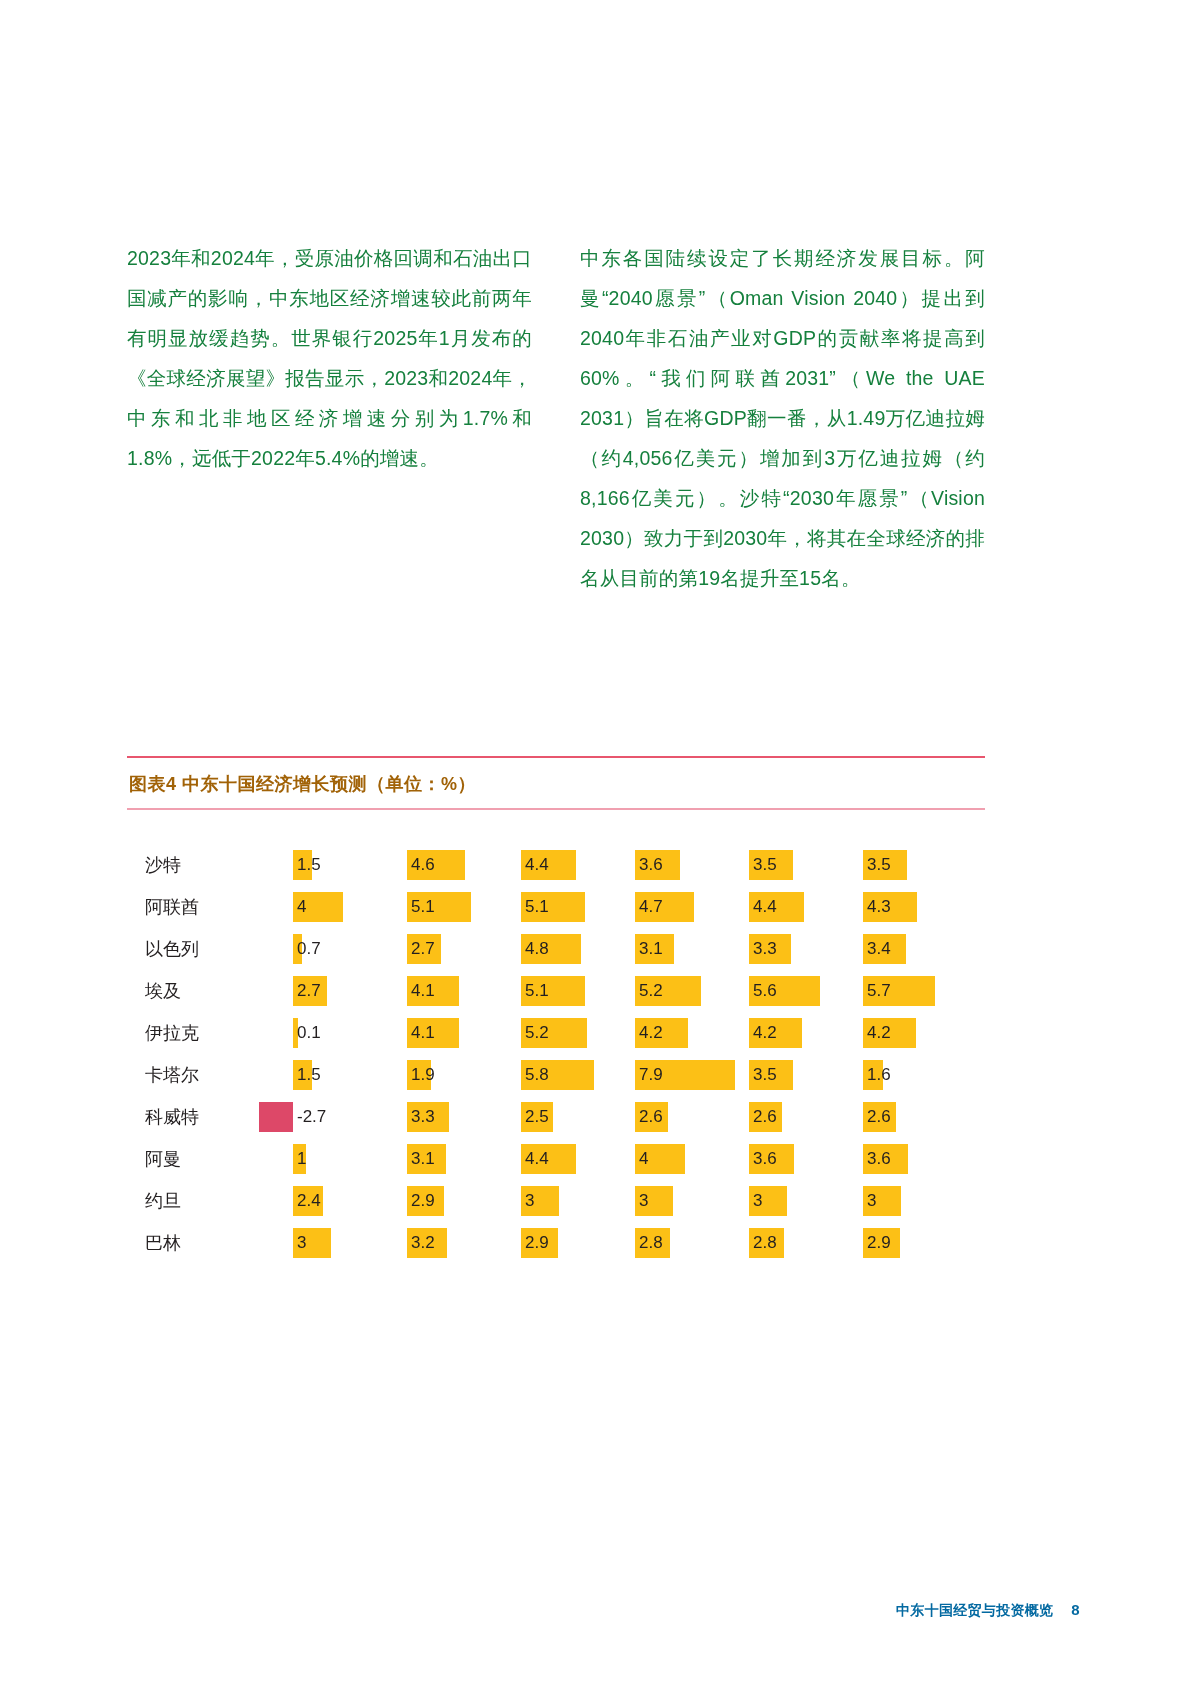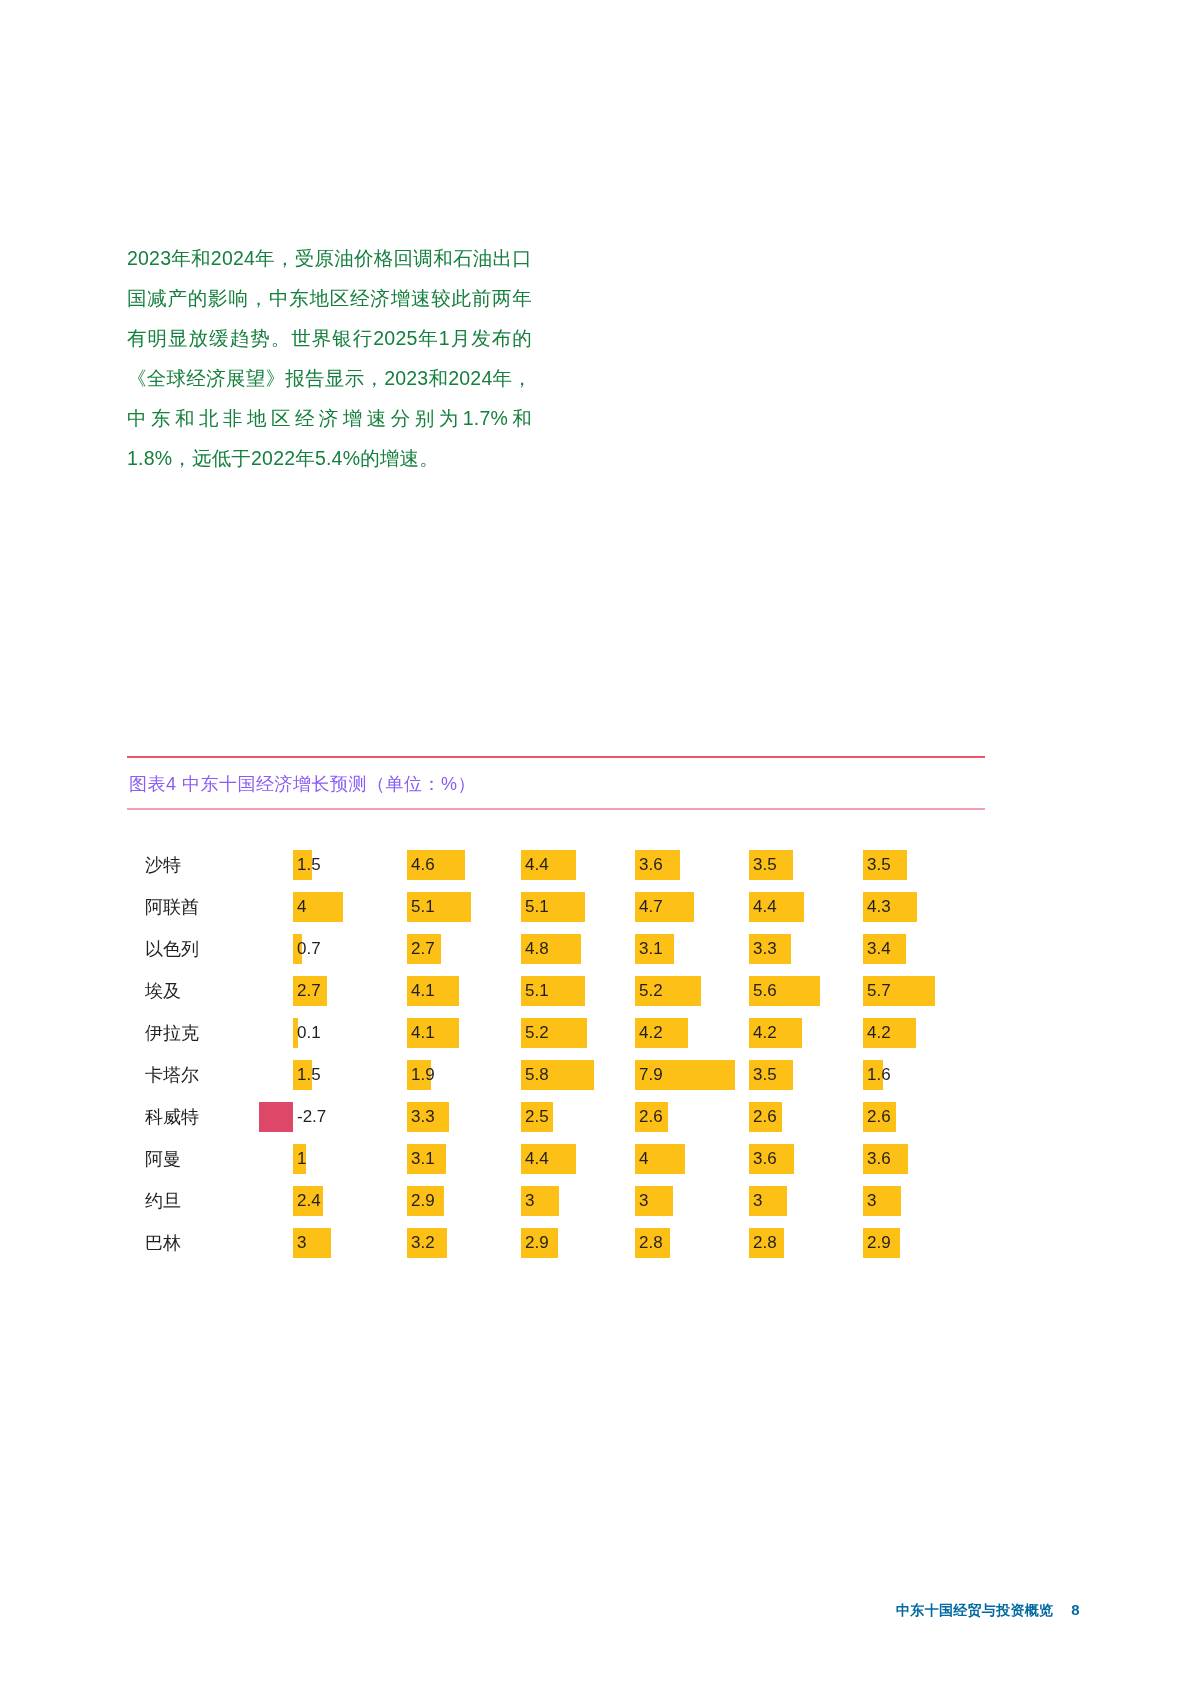--- a/index.html
+++ b/index.html
@@ -55,22 +55,22 @@
     width: 858px;
   }
   .fig-rule {
     height: 2px;
     background: #e8566e;
     width: 100%;
   }
   .fig-rule.thin { height: 1.5px; background: #f0a0b0; }
   .fig-title {
     font-size: 18px;
-    font-weight: normal;
-    color: #8b5cf6;
+    font-weight: bold;
+    color: #a16207;
     padding: 14px 2px 12px 2px;
     letter-spacing: 0.5px;
   }
 
   
   .chart {
     margin-top: 34px;
     position: relative;
   }
   .chart-head {
@@ -185,20 +185,21 @@
 </head>
 <body>
 
 <div class="page">
 
   <div class="columns">
     <div class="col">
       <p class="para">2023年和2024年，受原油价格回调和石油出口国减产的影响，中东地区经济增速较此前两年有明显放缓趋势。世界银行2025年1月发布的《全球经济展望》报告显示，2023和2024年，中东和北非地区经济增速分别为1.7%和1.8%，远低于2022年5.4%的增速。</p>
     </div>
     <div class="col">
+      <p class="para">中东各国陆续设定了长期经济发展目标。阿曼“2040愿景”（Oman Vision 2040）提出到2040年非石油产业对GDP的贡献率将提高到60%。“我们阿联酋2031”（We the UAE 2031）旨在将GDP翻一番，从1.49万亿迪拉姆（约4,056亿美元）增加到3万亿迪拉姆（约8,166亿美元）。沙特“2030年愿景”（Vision 2030）致力于到2030年，将其在全球经济的排名从目前的第19名提升至15名。</p>
     </div>
   </div>
 
   <div class="figure">
     <div class="fig-rule"></div>
     <div class="fig-title">图表4  中东十国经济增长预测（单位：%）</div>
     <div class="fig-rule thin"></div>
 
     <div class="chart" id="chart-root">
       <div id="chart-body">

